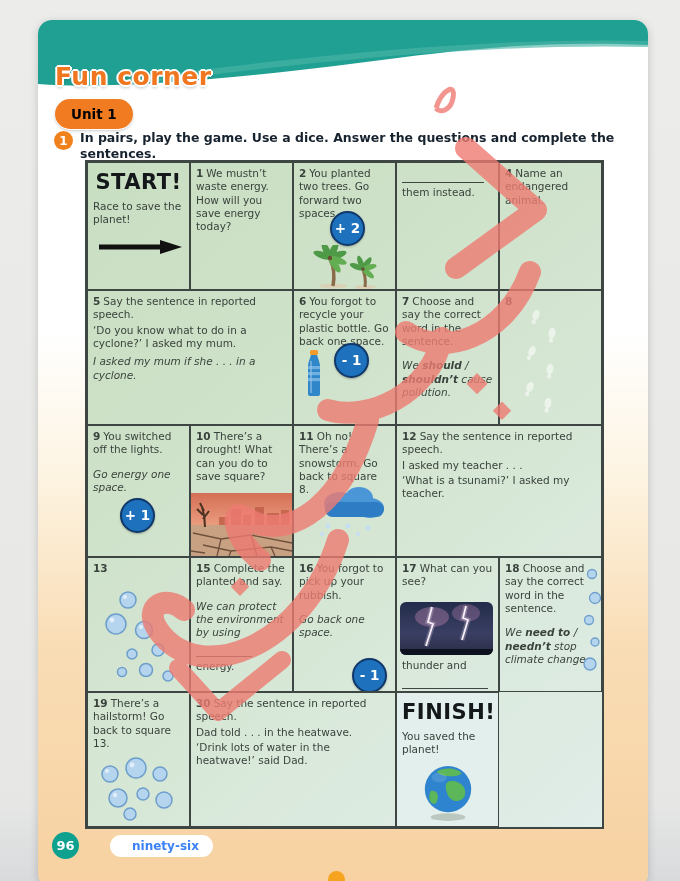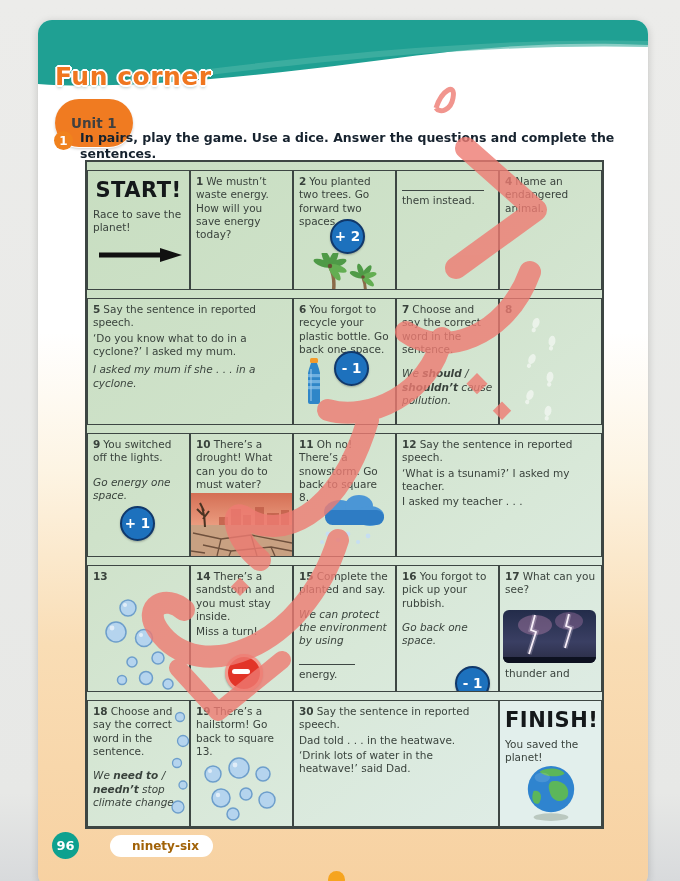--- a/index.html
+++ b/index.html
@@ -13,39 +13,39 @@
     border-radius:14px;overflow:hidden;
     background:linear-gradient(180deg,#ffffff 0%,#ffffff 36%,#fdf4e3 52%,#f9ddb5 72%,#f7d1a1 100%);
     box-shadow:0 2px 8px rgba(0,0,0,.18);
   }
   .hdr-svg{position:absolute;left:0;top:0;width:610px;height:150px;}
   .fun-title{
     position:absolute;left:17px;top:42px;font-size:25px;font-weight:bold;color:#f0761f;letter-spacing:.5px;
     text-shadow:-2px 0 0 #fff,2px 0 0 #fff,0 -2px 0 #fff,0 2px 0 #fff,-1px -1px 0 #fff,1px -1px 0 #fff,-1px 1px 0 #fff,1px 1px 0 #fff,0 3px 3px rgba(0,60,50,.25);
   }
   .unit-badge{
-    position:absolute;left:17px;top:79px;background:#f07b21;color:#404040;font-weight:bold;font-size:13.5px;
-    padding:16px 16px;border-radius:999px;box-shadow:0 1px 0 #fff,0 2px 3px rgba(0,0,0,.2);
+    position:absolute;left:17px;top:79px;background:#f07b21;color:#000000;font-weight:bold;font-size:13.5px;
+    padding:7px 16px;border-radius:999px;box-shadow:0 1px 0 #fff,0 2px 3px rgba(0,0,0,.2);
   }
   .instruction{position:absolute;left:16px;top:110px;width:580px;display:flex;align-items:flex-start;gap:7px;}
   .qnum{
     flex:0 0 auto;width:19px;height:19px;border-radius:50%;background:#f0821e;color:#fff;
     font-size:12px;font-weight:bold;display:flex;align-items:center;justify-content:center;margin-top:1px;
   }
   .instruction .itext{font-size:12.5px;font-weight:bold;color:#16222e;line-height:1.3;}
 
   .board{
     position:absolute;left:47px;top:140px;
     display:grid;grid-template-columns:repeat(5,103px);grid-template-rows:128px 135px 132px 135px 135px;
     background:linear-gradient(140deg,#c8dec1 0%,#cfe2ca 35%,#d8e8d8 65%,#e0ede9 100%);
     border:2px solid #3d4643;
   }
   .cell{
     border:1px solid #3d4643;position:relative;overflow:hidden;
-    padding:4px 5px;font-size:10.5px;line-height:1.27;color:#39423c;margin-top:8px;
+    padding:4px 5px;font-size:10.5px;line-height:1.27;color:#39423c;
   }
   .cell p{margin:0 0 2px 0;}
   .cell .gap{margin-top:11px;font-style:italic;}
   .n{font-weight:bold;margin-right:3px;}
   .span2{grid-column:span 2;}
   .cell-finish{background:#e2efec;}
   .bigword{font-size:21px;font-weight:bold;color:#14181a;text-align:center;letter-spacing:.5px;margin:2px 0 4px 0 !important;}
   .blank{border-bottom:1.2px solid #3d4643;height:13px;width:90%;margin:2px 0 3px 0;}
   .blank-inline{display:inline-block;width:56px;border-bottom:1.2px solid #3d4643;height:10px;vertical-align:baseline;}
   .badge{
@@ -68,21 +68,21 @@
   .photo{position:absolute;left:3px;top:44px;width:93px;height:53px;border-radius:6px;overflow:hidden;}
   .thunder-label{position:absolute;left:5px;top:101px;}
   .thunder-blank{position:absolute;left:5px;top:122px;width:86px;border-bottom:1.2px solid #3d4643;height:8px;}
 
   .footer{position:absolute;left:14px;top:812px;display:flex;align-items:center;gap:44px;}
   .pg-circle{
     width:27px;height:27px;border-radius:50%;background:#0ea18f;color:#fff;font-weight:bold;font-size:13px;
     display:flex;align-items:center;justify-content:center;z-index:2;
   }
   .pg-pill{
-    margin-left:-13px;background:#fff;color:#a16207;font-weight:bold;font-size:12px;
+    margin-left:-13px;background:#fff;color:#3b82f6;font-weight:bold;font-size:12px;
     padding:4px 14px 4px 22px;border-radius:999px;z-index:1;
   }
   .watermark{position:absolute;left:0;top:0;width:610px;height:848px;pointer-events:none;z-index:30;}
   .bottom-dot{position:absolute;left:328px;top:871px;width:17px;height:17px;border-radius:50%;background:#f6a41f;}
 </style>
 </head>
 <body>
 
 <div class="page">
 
@@ -207,21 +207,21 @@
       </svg>
     </div>
 
     <div class="cell">
       <p><b class="n">9</b><span>You switched off the lights.</span></p>
       <p class="gap">Go energy one space.</p>
       <div class="badge badge-c9">+ 1</div>
     </div>
 
     <div class="cell">
-      <p><b class="n">10</b><span>There’s a drought! What can you do to must water?</span></p>
+      <p><b class="n">10</b><span>There’s a drought! What can you do to save square?</span></p>
       <svg class="icon-abs" style="left:0;bottom:0" width="101" height="63" viewBox="0 0 101 63">
         <defs>
           <linearGradient id="sky10" x1="0" y1="0" x2="0" y2="1">
             <stop offset="0" stop-color="#d46f55"></stop>
               <stop offset="1" stop-color="#eda184"></stop>
           </linearGradient>
         </defs>
         <rect width="101" height="36" fill="url(#sky10)"></rect>
         <g fill="#c2604a" opacity="0.85">
           <rect x="40" y="16" width="10" height="16"></rect>
@@ -260,22 +260,22 @@
             <circle cx="38" cy="44" r="2.4"></circle>
           <circle cx="48" cy="52" r="2"></circle>
             <circle cx="12" cy="52" r="2"></circle>
             <circle cx="58" cy="46" r="2.4"></circle>
         </g>
       </svg>
     </div>
 
     <div class="cell span2">
       <p><b class="n">12</b><span>Say the sentence in reported speech.</span></p>
+      <p>I asked my teacher . . .</p>
       <p>‘What is a tsunami?’ I asked my teacher.</p>
-      <p>I asked my teacher . . .</p>
     </div>
 
     <div class="cell">
       <p><b class="n">13</b></p>
       <svg class="icon-abs" style="left:0;top:0" width="101" height="133" viewBox="0 0 101 133">
         <g fill="#b5d4ee" stroke="#6d9ecb" stroke-width="1.5">
           <circle cx="40" cy="42" r="8"></circle>
             <circle cx="28" cy="66" r="10"></circle>
             <circle cx="56" cy="72" r="8.5"></circle>
           <circle cx="70" cy="92" r="6"></circle>
@@ -285,25 +285,20 @@
             <circle cx="34" cy="114" r="4.5"></circle>
         </g>
         <g fill="#ffffff" opacity="0.6">
           <circle cx="37" cy="39" r="2"></circle>
             <circle cx="24" cy="62" r="2.4"></circle>
             <circle cx="53" cy="69" r="2"></circle>
         </g>
       </svg>
     </div>
 
-    <div class="cell">
-      <p><b class="n">14</b><span>There’s a sandstorm and you must stay inside.</span></p>
-      <p>Miss a turn!</p>
-      <div class="noentry"></div>
-    </div>
 
     <div class="cell">
       <p><b class="n">15</b><span>Complete the planted and say.</span></p>
       <p class="gap">We can protect the environment by using</p>
       <p style="margin-top:6px"><span class="blank-inline"></span> <span>energy.</span></p>
     </div>
 
     <div class="cell">
       <p><b class="n">16</b><span>You forgot to pick up your rubbish.</span></p>
       <p class="gap">Go back one space.</p>

